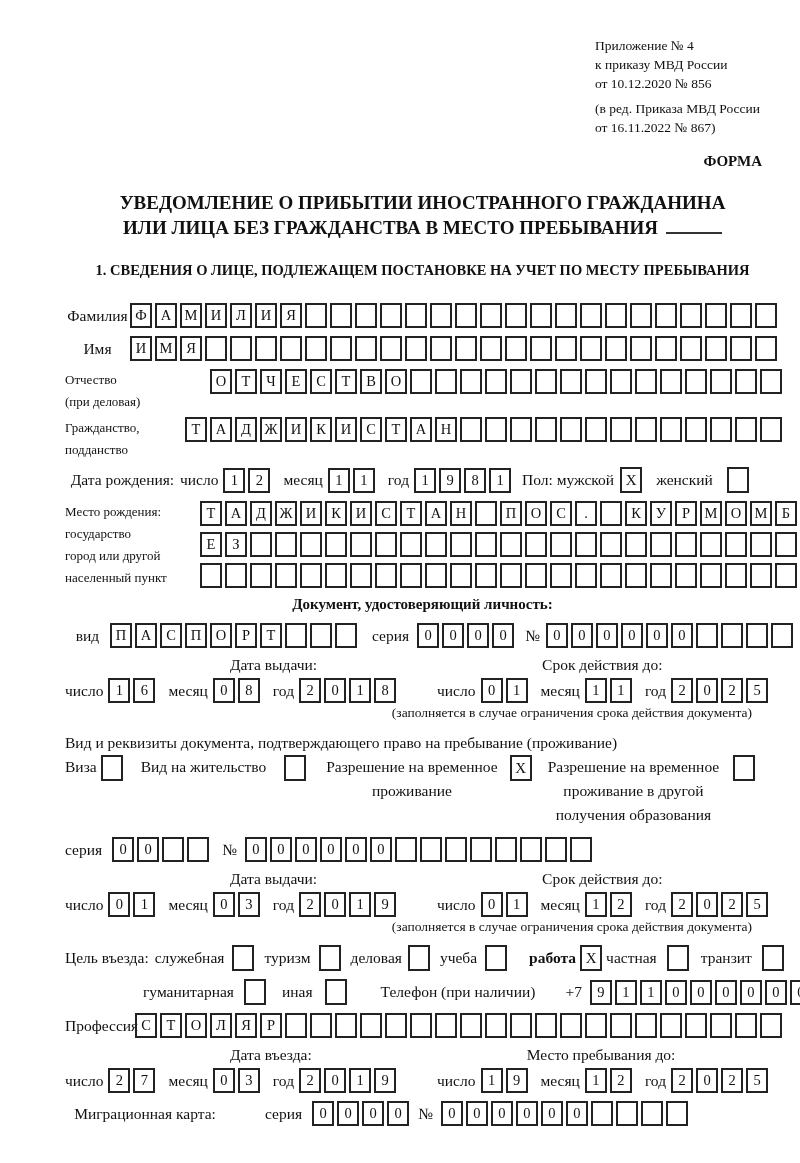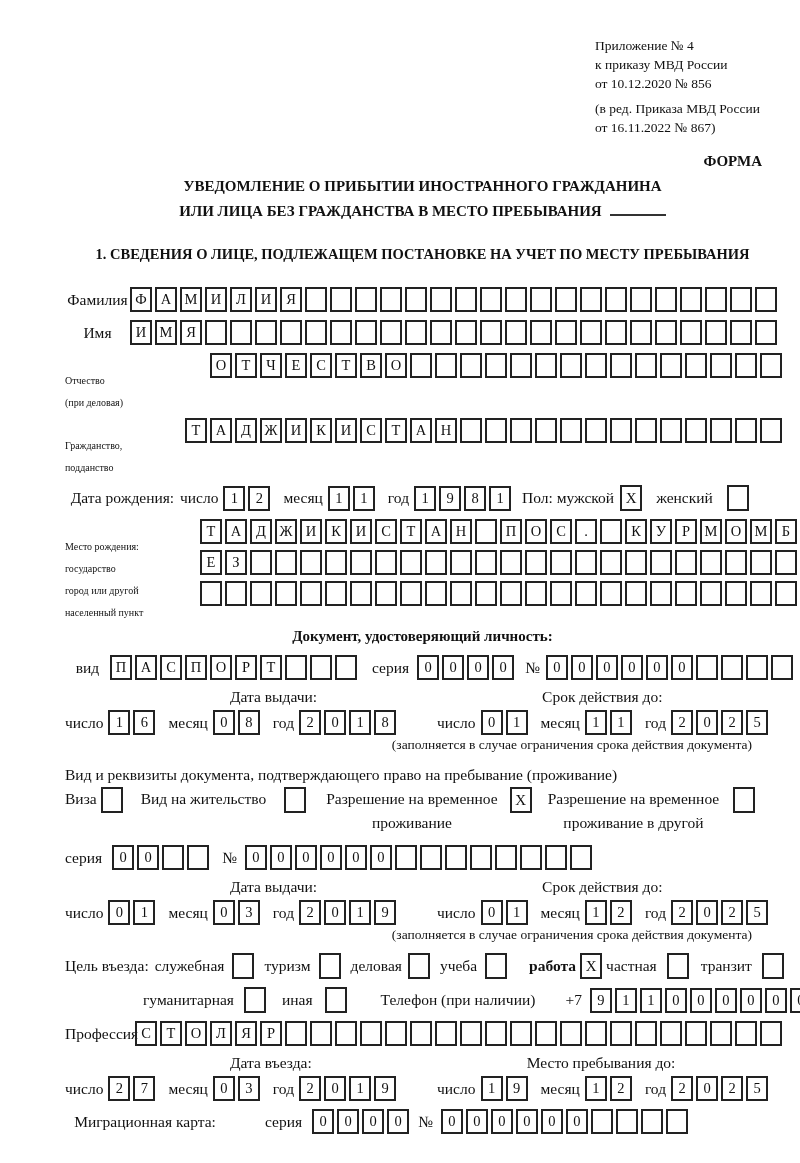--- a/index.html
+++ b/index.html
@@ -6,29 +6,29 @@
   body{
     width:800px;height:1163px;background:#ffffff;color:#111;
     font-family:"Liberation Serif", serif;
     overflow:hidden;
   }
   .page{box-sizing:border-box;width:800px;height:1163px;padding:36px 20px 0 65px;}
   
   .hdr{margin-left:auto;width:185px;font-size:13.5px;line-height:19px;}
   .hdr .l4{margin-top:6px;}
   .forma{margin-top:16px;text-align:right;padding-right:18px;font-weight:bold;font-size:15px;}
-  .title{margin-top:4px;text-align:center;font-weight:bold;font-size:15px;line-height:25px;}
+  .title{margin-top:20px;text-align:center;font-weight:bold;font-size:19px;line-height:25px;}
   .title .uline{display:inline-block;width:56px;border-bottom:2px solid #333;height:14px;margin-left:8px;}
   .sec-head{margin-top:22px;text-align:center;font-weight:bold;font-size:14.5px;}
   .formbody{margin-top:24px;}
   
   .row{display:flex;align-items:center;margin-bottom:8px;}
   .row.top{align-items:flex-start;}
   .lbl{font-size:15.5px;flex:none;text-align:center;}
-  .lblblock{flex:none;font-size:10px;line-height:22px;margin-top:17px;}
+  .lblblock{flex:none;font-size:13px;line-height:22px;}
   .cells{display:inline-flex;flex:none;}
   .cell{
     flex:none;display:inline-flex;align-items:center;justify-content:center;
     width:22px;height:25px;box-sizing:border-box;border:2px solid #222;
     margin-right:3px;font-size:14.5px;
   }
   .chk{
     flex:none;display:inline-flex;align-items:center;justify-content:center;
     width:22px;height:26px;box-sizing:border-box;border:2px solid #222;font-size:15px;
   }
@@ -400,20 +400,21 @@
       <span class="optlbl" style="margin-left:18px;">Вид на жительство</span>
       <span class="chk" style="margin-left:18px;"></span>
       <div class="optblock" style="margin-left:20px;">
         <div>Разрешение на временное</div>
         <div>проживание</div>
       </div>
       <span class="chk" style="margin-left:12px;">X</span>
       <div class="optblock" style="margin-left:16px;">
         <div>Разрешение на временное</div>
         <div>проживание в другой</div>
+        <div>получения образования</div>
       </div>
       <span class="chk" style="margin-left:14px;"></span>
     </div>
 
     <div class="row">
       <span class="lbl" style="margin-right:10px;">серия</span>
       <span class="cells">
           <span class="cell">0</span>
           <span class="cell">0</span>
           <span class="cell"></span>

